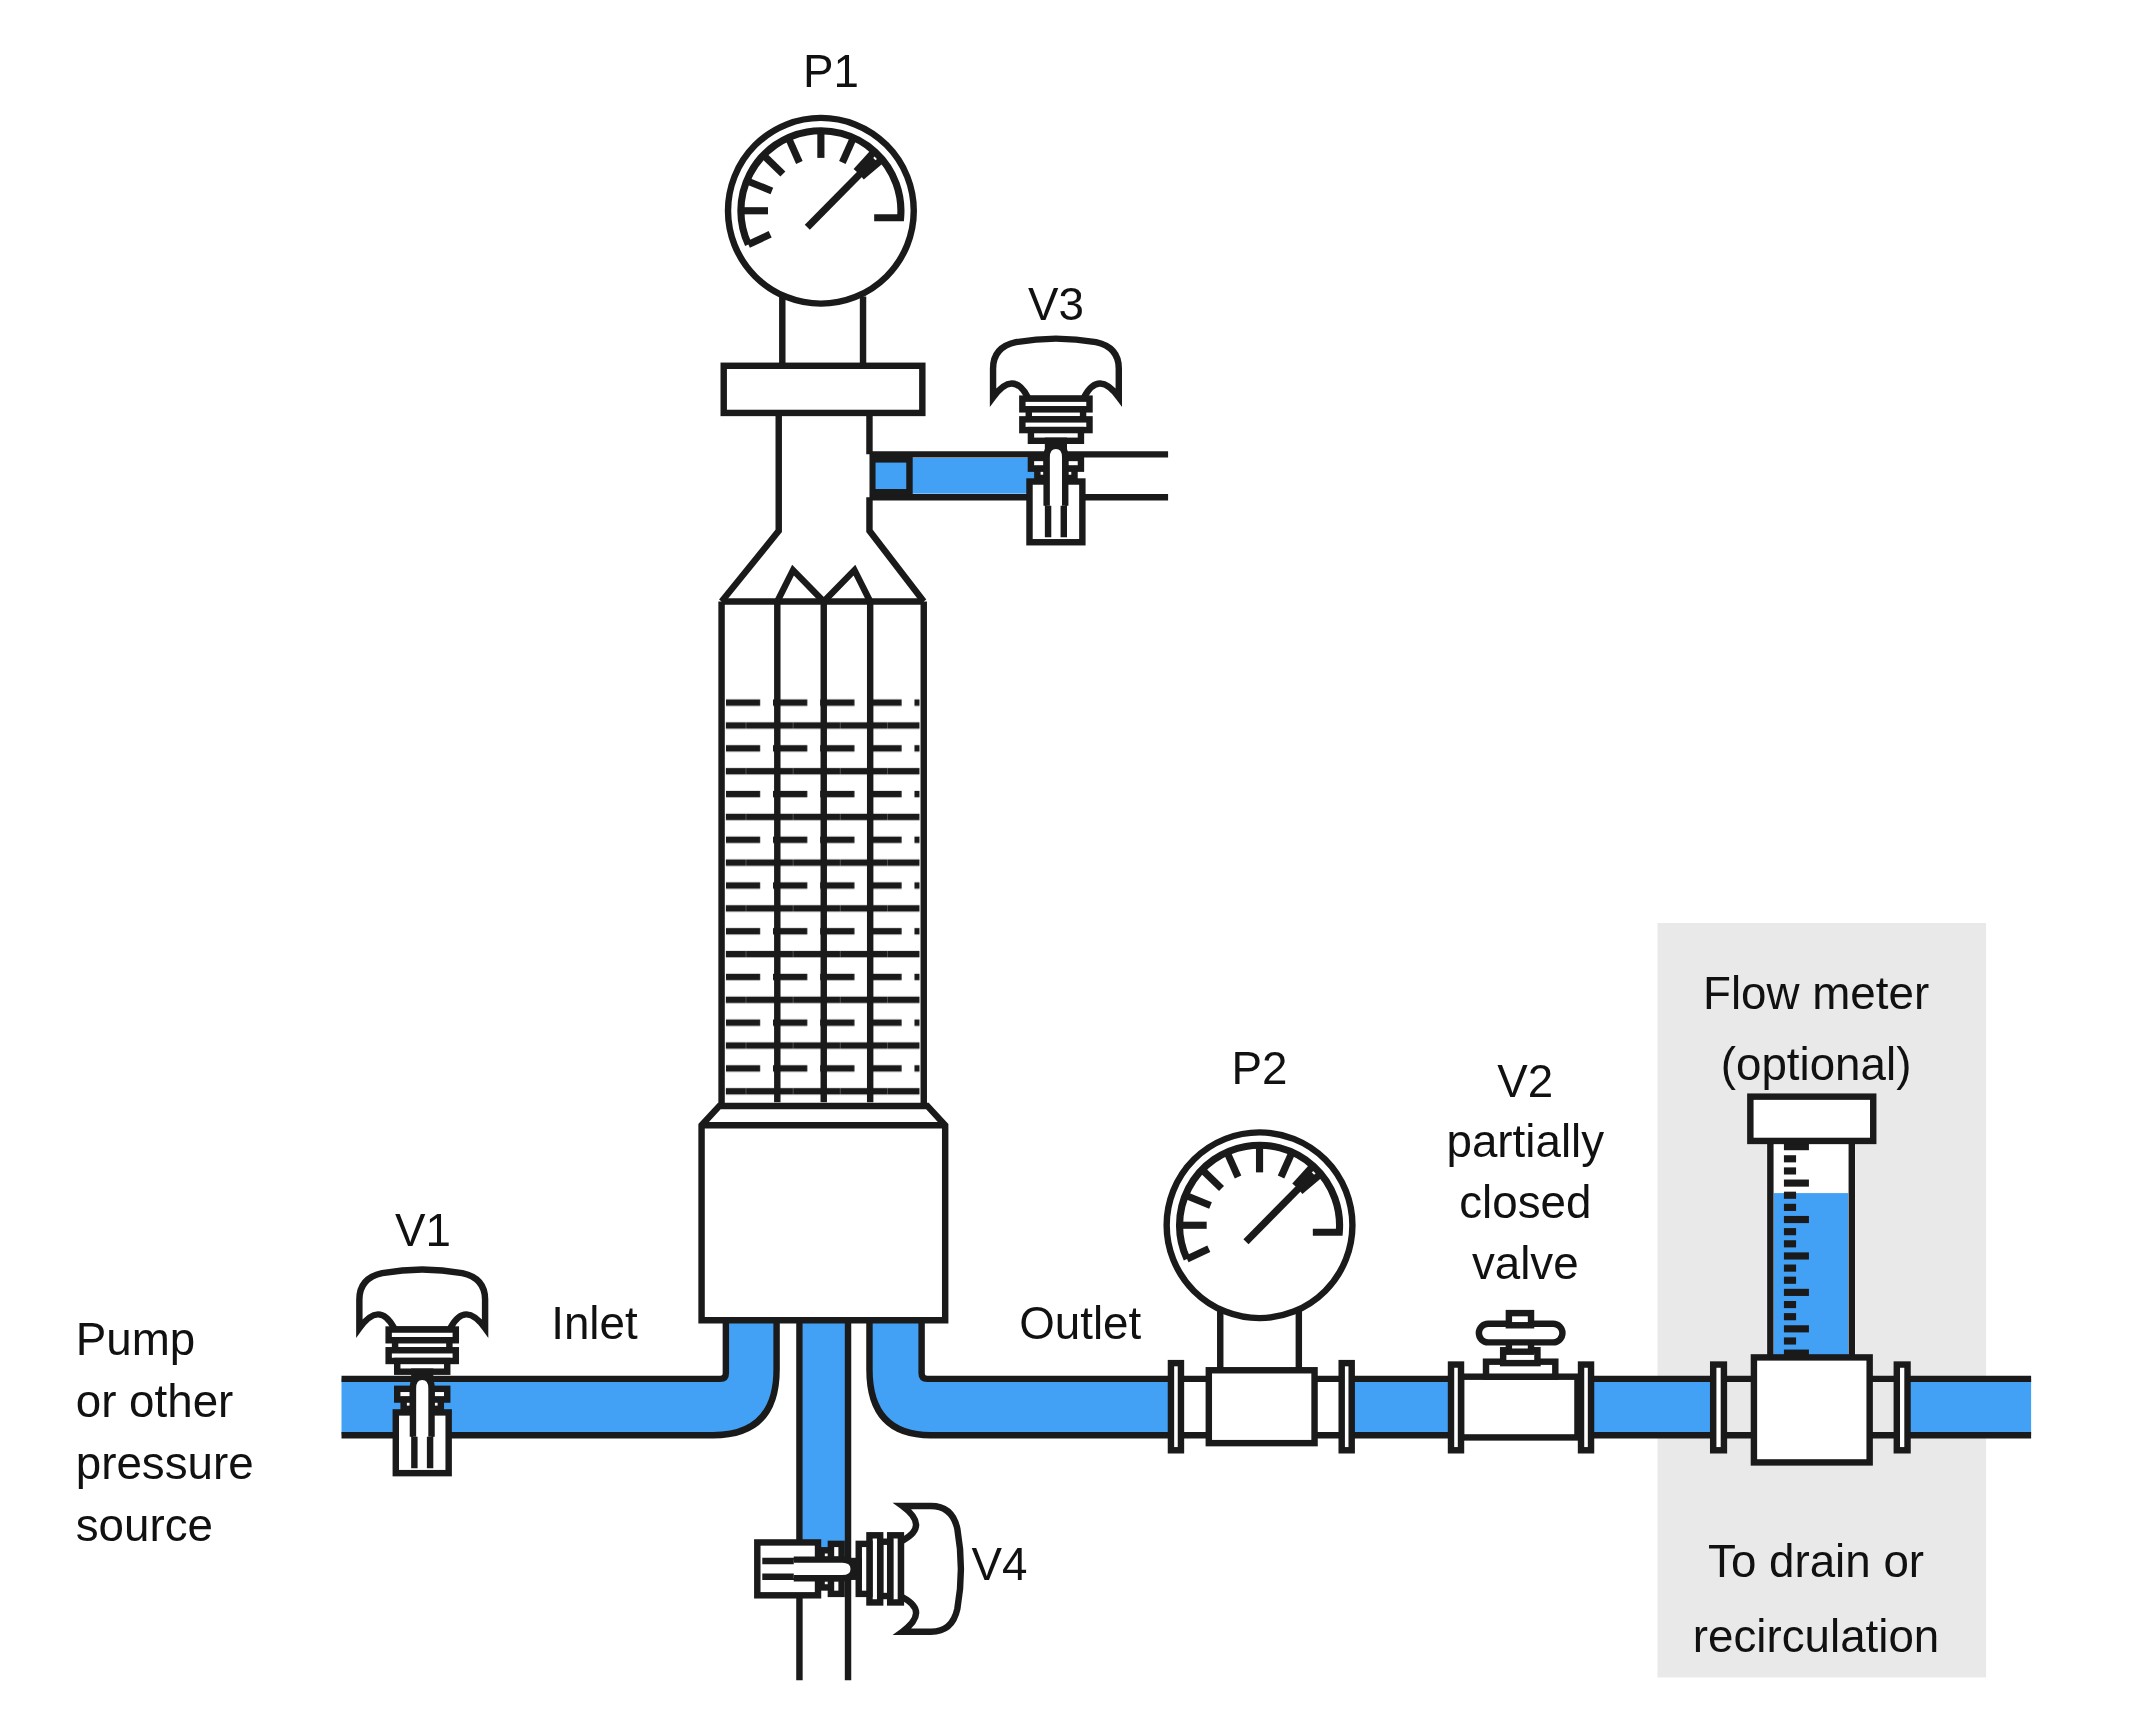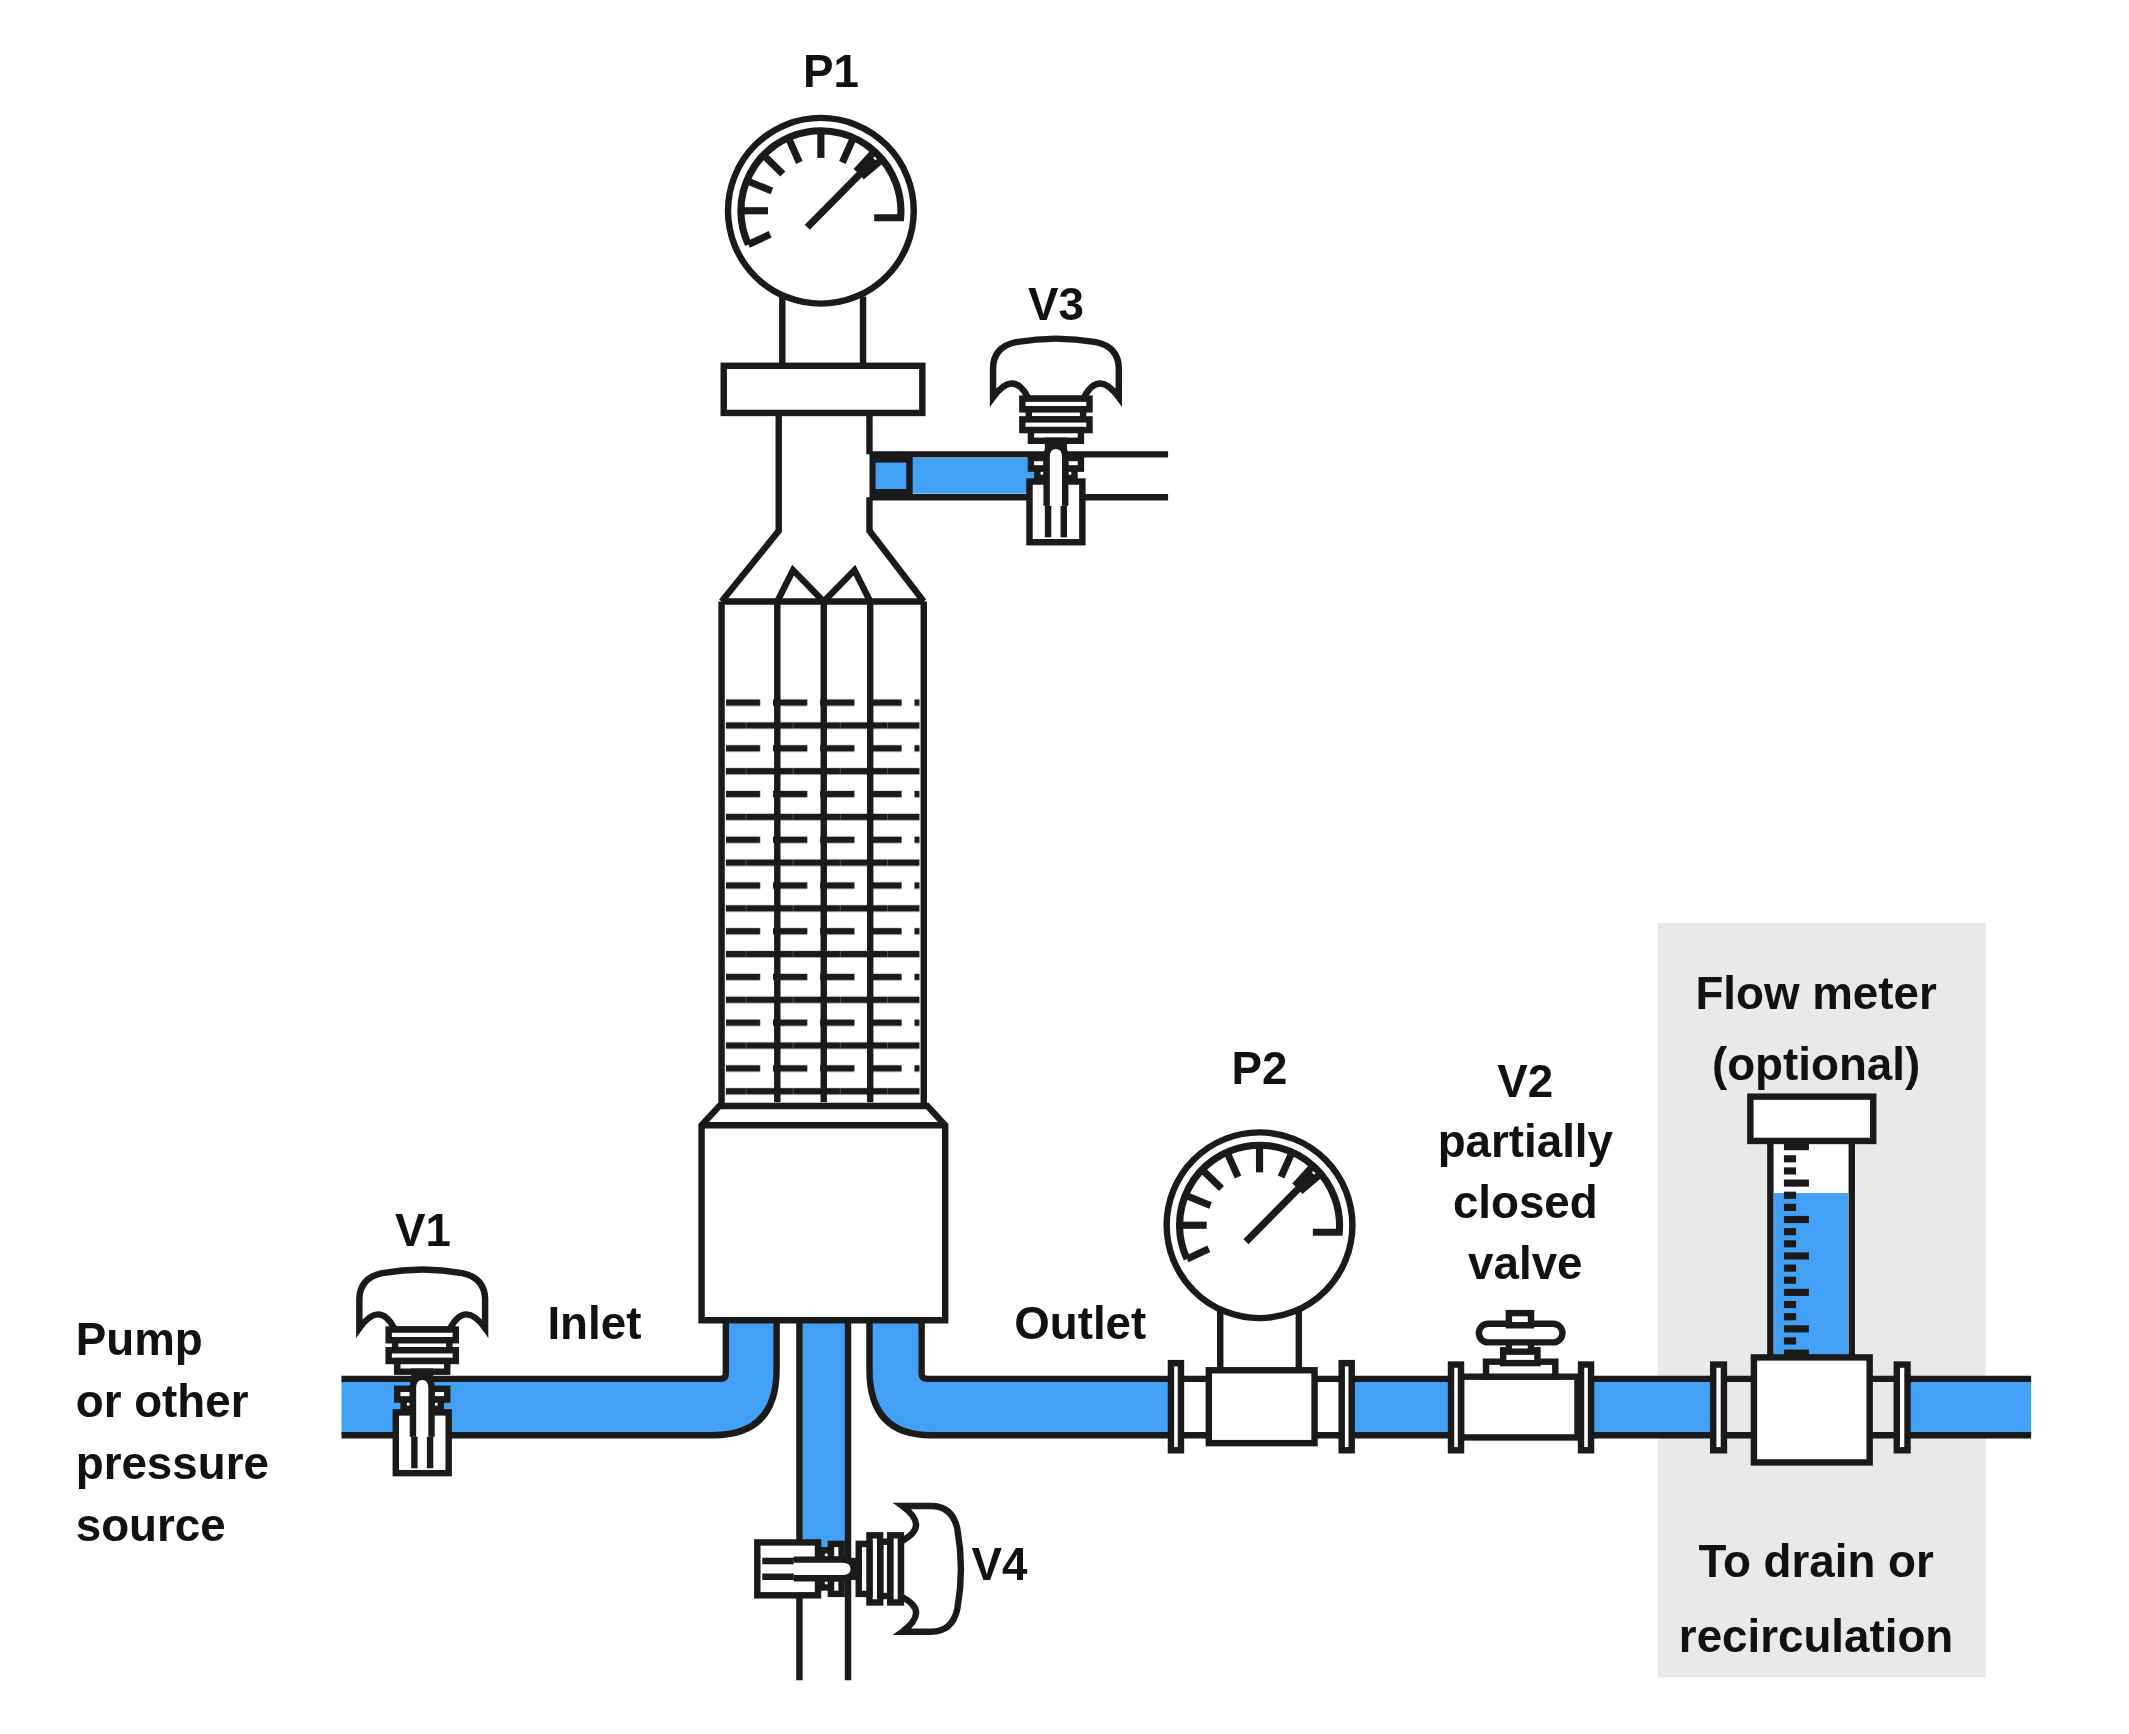--- a/index.html
+++ b/index.html
@@ -1,16 +1,16 @@
 <!DOCTYPE html>
 <html style="--fluid: #42A0F5; --line: #1A1A1A; --panel: #E9E9E9; --ink: #111111; --background: #FFFFFF;font-size:11.4px"><head>
 <meta charset="utf-8">
 <style>
   html,body{margin:0;padding:0;background:#fff;}
-  .stage{width:100%;max-width:2129px;margin:0 auto;font-weight:bold;}
+  .stage{width:100%;max-width:2129px;margin:0 auto;}
   svg{display:block;width:100%;height:auto;background:var(--background,#fff);}
   .ln{fill:none;stroke:var(--line,#1a1a1a);stroke-width:9;}
   .ln10{fill:none;stroke:var(--line,#1a1a1a);stroke-width:10;}
   .wh{fill:#fff;stroke:var(--line,#1a1a1a);stroke-width:9;}
   .fl{fill:var(--fluid,#42A0F5);}
   .flb{fill:var(--fluid,#42A0F5);stroke:var(--line,#1a1a1a);stroke-width:9;}
   .panel{fill:var(--panel,#e9e9e9);}
   .tick{stroke:var(--line,#1a1a1a);stroke-width:10;}
   .lbl{font-family:"Liberation Sans",sans-serif;font-size:64px;fill:var(--ink,#111);}
   .mid{text-anchor:middle;}

